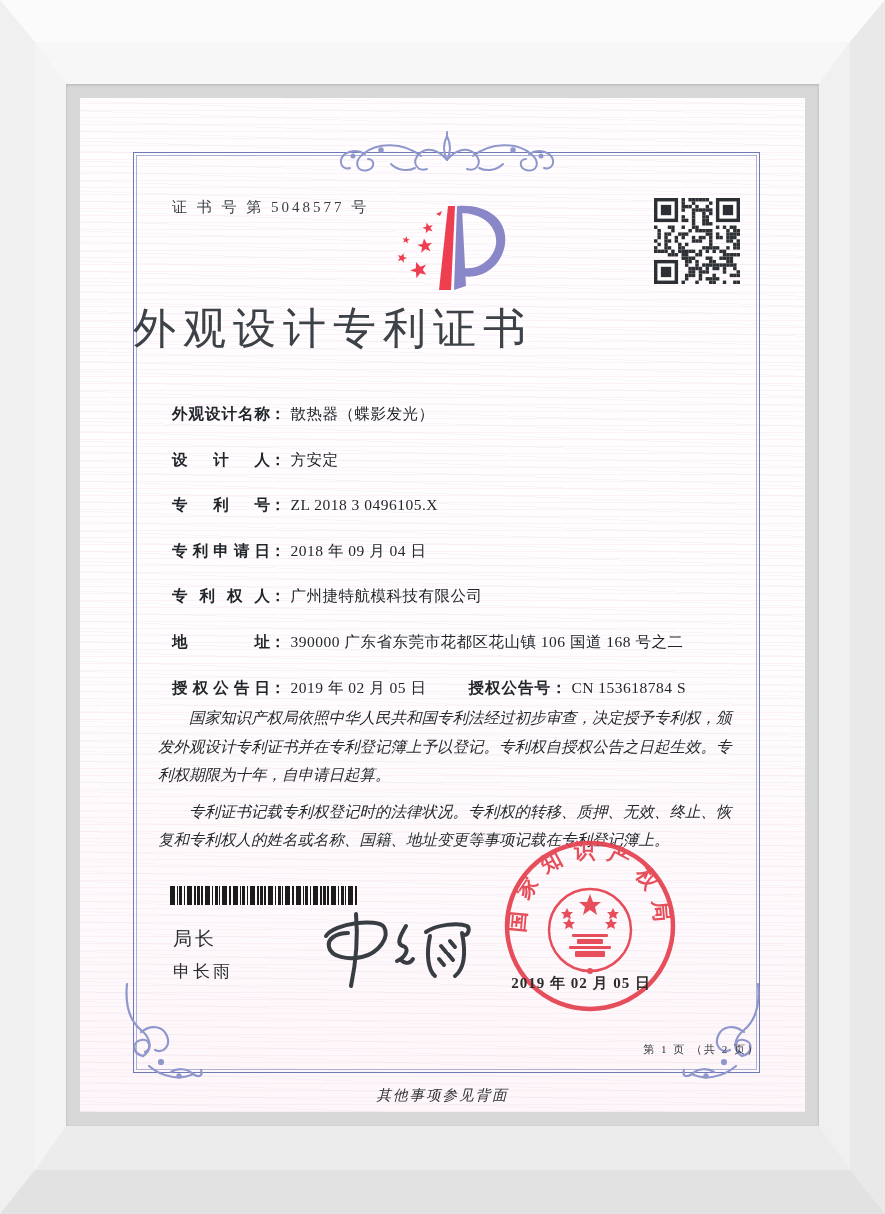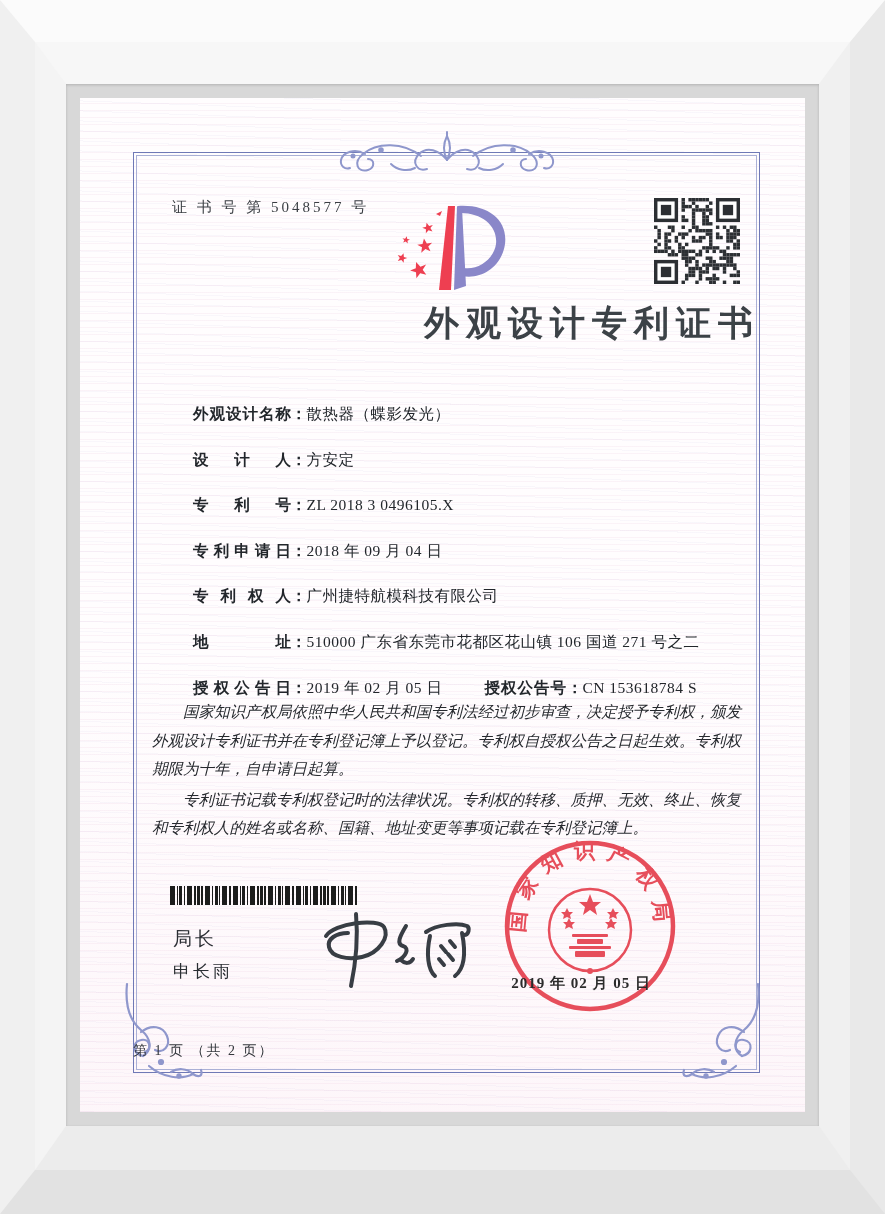--- a/index.html
+++ b/index.html
@@ -23,44 +23,44 @@
            repeating-linear-gradient(2deg,rgba(150,140,205,.06) 0 1px,rgba(255,255,255,0) 1px 10px),
            #fffdfe;
          overflow:hidden;}
   
   .cert-border{position:absolute;left:53px;top:54px;width:627px;height:921px;
                border:1.5px solid #6f79b6;}
   .cert-border::after{content:"";position:absolute;inset:2px;border:1.5px solid #aab0d6;}
   .ornament{position:absolute;pointer-events:none;}
   
   .cert-no{position:absolute;left:92px;top:100px;font-size:15px;letter-spacing:3px;color:#3a3e43;}
-  .title{position:absolute;left:53px;top:202px;width:627px;text-align:right;
-         font-size:35px;font-weight:700;letter-spacing:7px;color:#3c4247;}
+  .title{position:absolute;left:53px;top:202px;width:627px;text-align:left;
+         font-size:43px;font-weight:400;letter-spacing:7px;color:#3c4247;}
   .fields{position:absolute;left:92px;top:306px;width:606px;font-size:15.5px;color:#22262b;}
   .frow{height:45.6px;white-space:nowrap;}
   .flabel{display:inline-block;width:98px;text-align:justify;text-align-last:justify;
-          font-weight:600;vertical-align:top;margin-left:21px;}
+          font-weight:600;vertical-align:top;}
   .fcolon{font-weight:600;}
-  .fvalue{letter-spacing:.5px;}
+  .fvalue{margin-left:5px;letter-spacing:.5px;}
   .flabel2{margin-left:42px;font-weight:600;letter-spacing:1px;}
   .paras{position:absolute;left:70px;top:598px;width:594px;font-size:15.5px;line-height:28.6px;
          color:#26292e;font-style:italic;}
-  .paras p{margin:2px;text-indent:2em;}
+  .paras p{margin:8px;text-indent:2em;}
   .barcode{position:absolute;left:90px;top:788px;width:188px;height:19px;
            background:
              repeating-linear-gradient(90deg,#1c1c1c 0 1.5px,transparent 1.5px 3.5px),
              repeating-linear-gradient(90deg,#1c1c1c 0 3px,transparent 3px 9px);}
   .signer-title{position:absolute;left:93px;top:828px;font-size:19px;letter-spacing:3px;color:#2a2e33;}
   .signer-name{position:absolute;left:93px;top:862px;font-size:17px;letter-spacing:3px;color:#2a2e33;}
   .signature{position:absolute;left:222px;top:798px;}
   .seal{position:absolute;left:422px;top:740px;width:176px;height:176px;opacity:.92;}
   .seal-date{position:absolute;left:420px;top:876px;width:162px;text-align:center;
              font-size:15px;font-weight:600;letter-spacing:1px;color:#2b2b2b;}
-  .page-footer{position:absolute;left:53px;top:944px;width:627px;text-align:left;
-               font-size:14px;letter-spacing:2px;color:#33373c;}
+  .page-footer{position:absolute;left:53px;top:944px;width:627px;text-align:right;
+               font-size:11px;letter-spacing:2px;color:#33373c;}
   .back-note{position:absolute;left:0;top:988px;width:725px;text-align:center;
              font-size:14.5px;letter-spacing:2px;color:#2e3237;font-style:italic;}
   .logo{position:absolute;left:312px;top:100px;}
   .qr{position:absolute;left:574px;top:100px;width:86px;height:86px;}
 </style>
 </head>
 <body>
 
 <div class="stage">
   <div class="frame-a">
@@ -358,21 +358,21 @@
             <div class="frow">
               <span class="flabel">专利号</span><span class="fcolon">：</span><span class="fvalue">ZL 2018 3 0496105.X</span>
             </div>
             <div class="frow">
               <span class="flabel">专利申请日</span><span class="fcolon">：</span><span class="fvalue">2018 年 09 月 04 日</span>
             </div>
             <div class="frow">
               <span class="flabel">专利权人</span><span class="fcolon">：</span><span class="fvalue">广州捷特航模科技有限公司</span>
             </div>
             <div class="frow">
-              <span class="flabel">地址</span><span class="fcolon">：</span><span class="fvalue">510000 广东省东莞市花都区花山镇 106 国道 271 号之二</span>
+              <span class="flabel">地址</span><span class="fcolon">：</span><span class="fvalue">390000 广东省东莞市花都区花山镇 106 国道 168 号之二</span>
             </div>
             <div class="frow">
               <span class="flabel">授权公告日</span><span class="fcolon">：</span><span class="fvalue">2019 年 02 月 05 日</span><span class="flabel2">授权公告号</span><span class="fcolon">：</span><span class="fvalue">CN 153618784 S</span>
             </div>
           </div>
 
           <div class="paras">
             <p>国家知识产权局依照中华人民共和国专利法经过初步审查，决定授予专利权，颁发外观设计专利证书并在专利登记簿上予以登记。专利权自授权公告之日起生效。专利权期限为十年，自申请日起算。</p>
             <p>专利证书记载专利权登记时的法律状况。专利权的转移、质押、无效、终止、恢复和专利权人的姓名或名称、国籍、地址变更等事项记载在专利登记簿上。</p>
           </div>
@@ -415,18 +415,19 @@
               <rect x="67" y="108" width="42" height="3" rx="1"></rect>
               <rect x="73" y="113" width="30" height="6" rx="1"></rect>
               <circle cx="88" cy="133" r="3"></circle>
             </g>
           </svg>
 
           <div class="seal-date">2019 年 02 月 05 日</div>
 
           <div class="page-footer">第 1 页 （共 2 页）</div>
 
+          <div class="back-note">其他事项参见背面</div>
 
         </div>
       </div>
     </div>
   </div>
 </div>
 
 </body></html>

